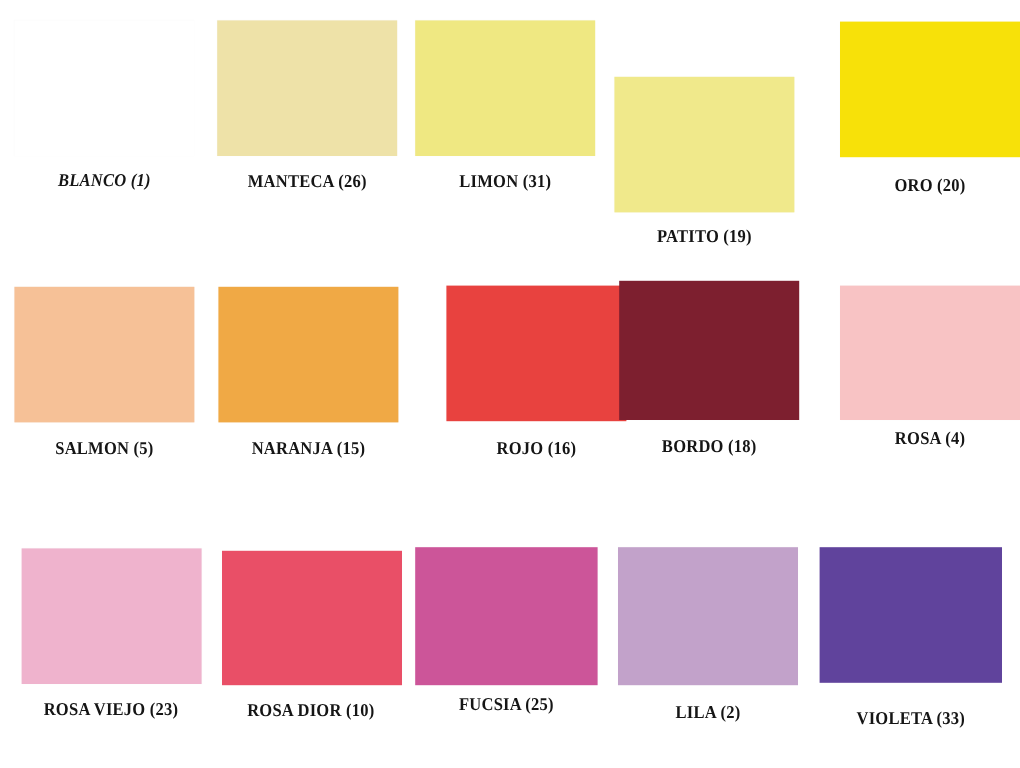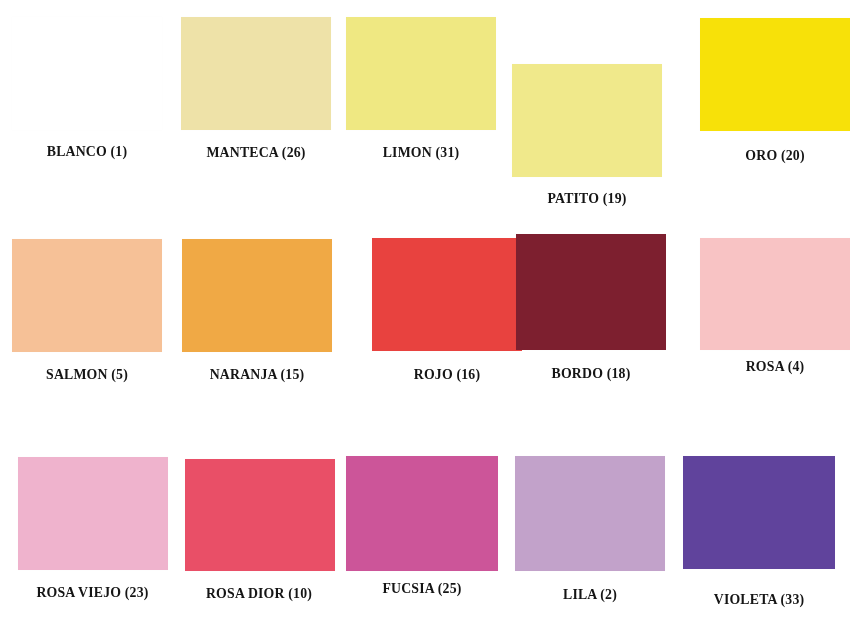--- a/index.html
+++ b/index.html
@@ -42,21 +42,21 @@
     color: #151515;
     text-align: center;
     transform: scaleX(0.92);
     transform-origin: center;
   }
 </style>
 </head>
 <body>
 
 <div id="color-chart">
-    <div class="swatch-cell" style="left: 0px; top: 0px; width: 850px; height: 640px; pointer-events: none;">
+    <div class="swatch-cell" style="left: 0px; top: 0px; width: 850px; height: 640px; pointer-events: none; font-style: italic;">
       <div class="swatch-chip" style="pointer-events: auto; left: 12px; top: 17px; width: 150px; height: 113px; background: rgb(255, 255, 255);"></div>
       <div class="swatch-label" style="left: 12px; top: 143px; width: 150px;">BLANCO (1)</div>
     </div>
     <div class="swatch-cell" style="left: 0px; top: 0px; width: 850px; height: 640px; pointer-events: none;">
       <div class="swatch-chip" style="pointer-events: auto; left: 181px; top: 17px; width: 150px; height: 113px; background: rgb(238, 226, 168);"></div>
       <div class="swatch-label" style="left: 181px; top: 144px; width: 150px;">MANTECA (26)</div>
     </div>
     <div class="swatch-cell" style="left: 0px; top: 0px; width: 696px; height: 640px; pointer-events: none;">
       <div class="swatch-chip" style="pointer-events: auto; left: 346px; top: 17px; width: 150px; height: 113px; background: rgb(239, 232, 130);"></div>
       <div class="swatch-label" style="left: 346px; top: 144px; width: 150px;">LIMON (31)</div>

